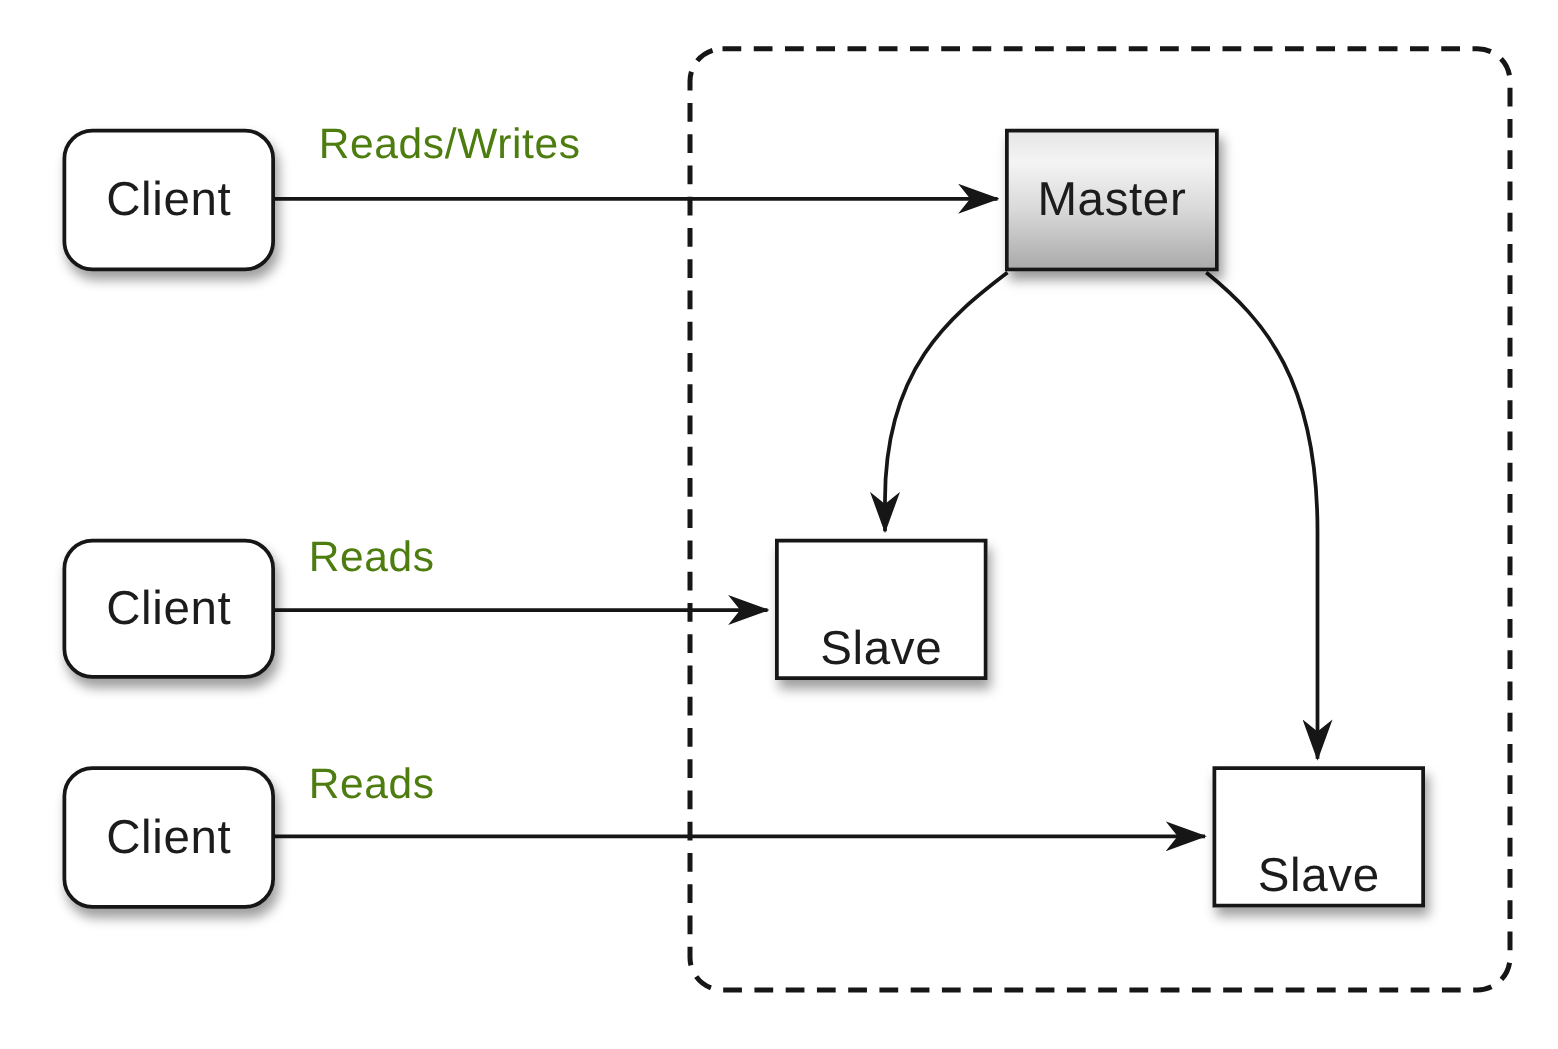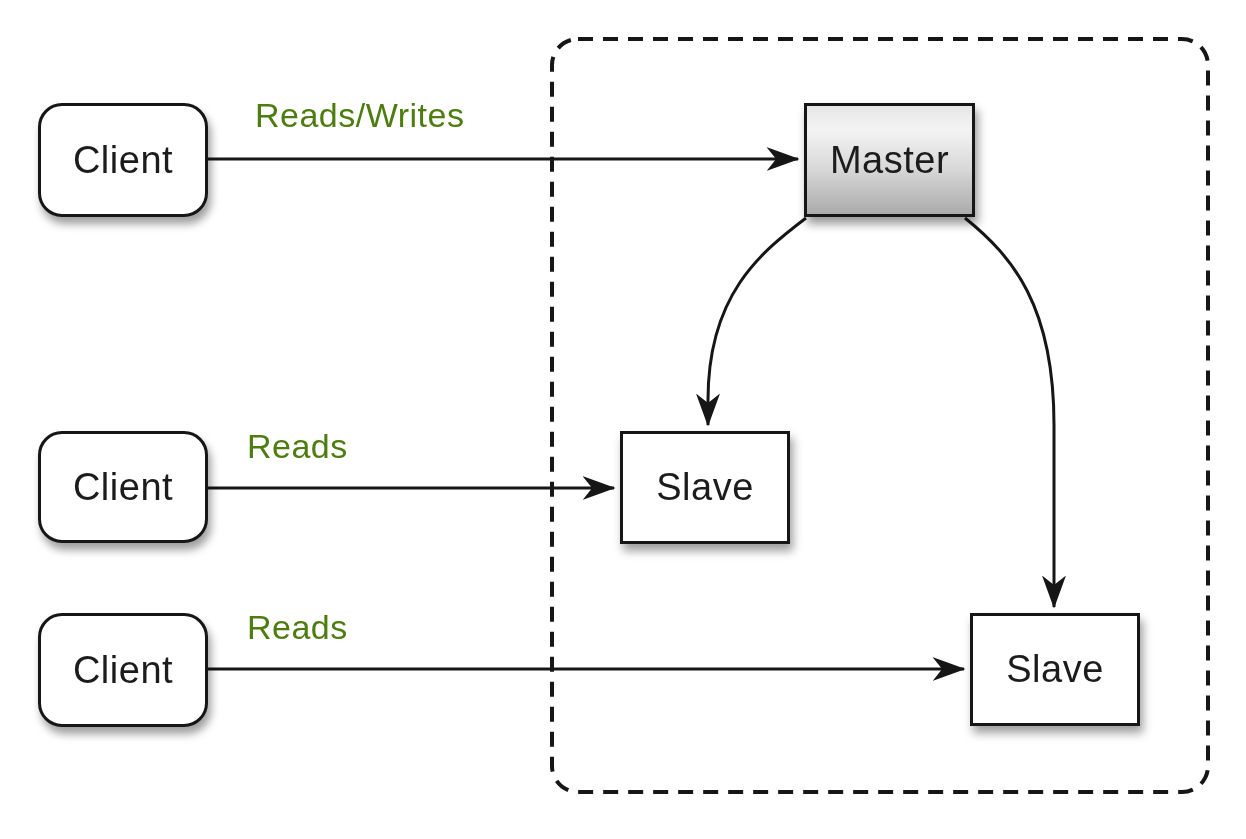--- a/index.html
+++ b/index.html
@@ -31,35 +31,37 @@
     font-size: 38px;
     color: #1c1c1c;
     letter-spacing: 0.5px;
   }
   .client {
     width: 170px;
     height: 114px;
     border-radius: 24px;
     background: #ffffff;
     box-shadow: 3px 7px 9px rgba(0,0,0,0.38);
+    margin-left: 12px;
   }
   .client-1 { left: 38px;  top: 103px; }
   .client-2 { left: 38px;  top: 431px; height: 112px; }
   .client-3 { left: 38px;  top: 613px; }
   .master {
     left: 804px; top: 103px;
     width: 171px; height: 114px;
     background: linear-gradient(to bottom, #e6e6e6 0%, #f4f4f4 22%, #d8d8d8 58%, #ababab 100%);
     box-shadow: 3px 7px 9px rgba(0,0,0,0.40);
     align-items: center;
   }
   .slave {
     width: 170px; height: 113px;
     background: #ffffff;
     box-shadow: 3px 7px 9px rgba(0,0,0,0.38);
+    align-items: flex-end;
   }
   .slave-1 { left: 620px; top: 431px; }
   .slave-2 { left: 970px; top: 613px; }
   .edge-label {
     position: absolute;
     font-size: 34px;
     color: #4d7c0f;
     white-space: nowrap;
     letter-spacing: 0.5px;
   }

